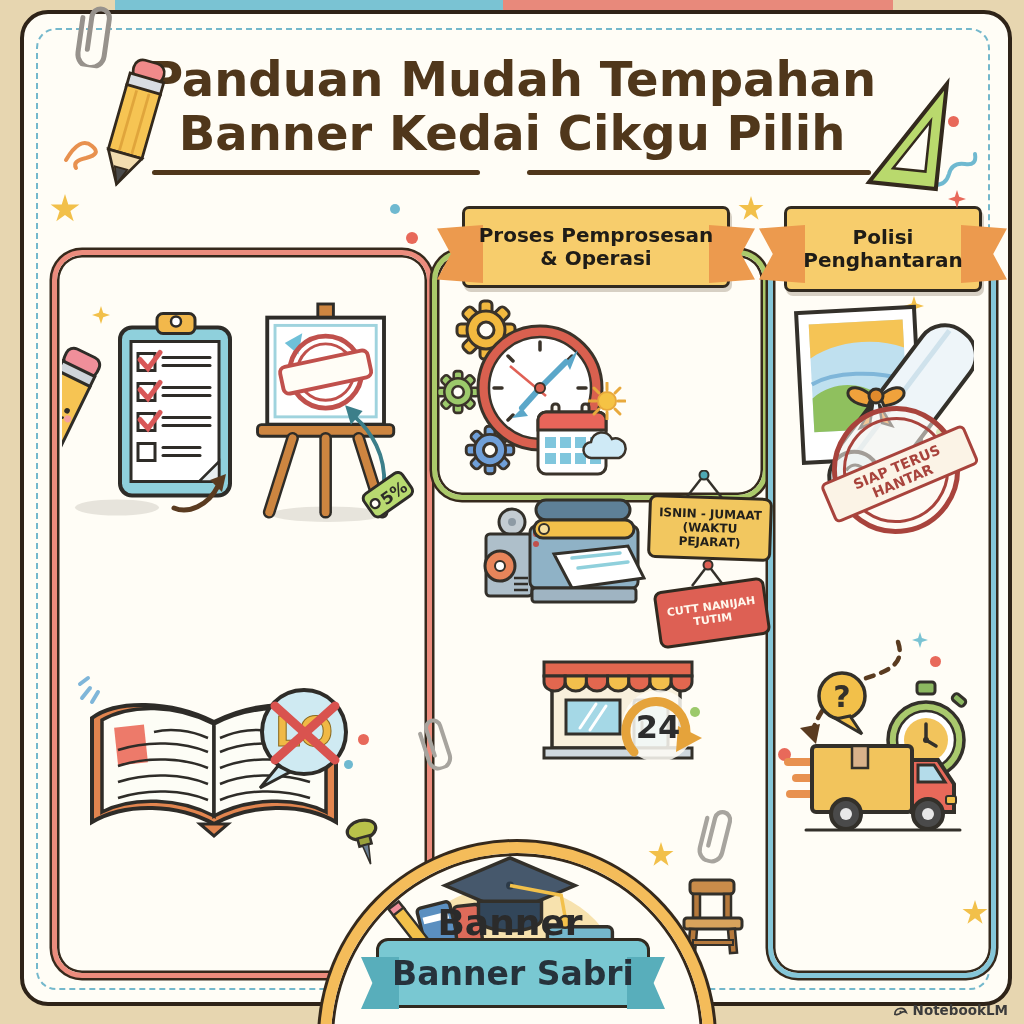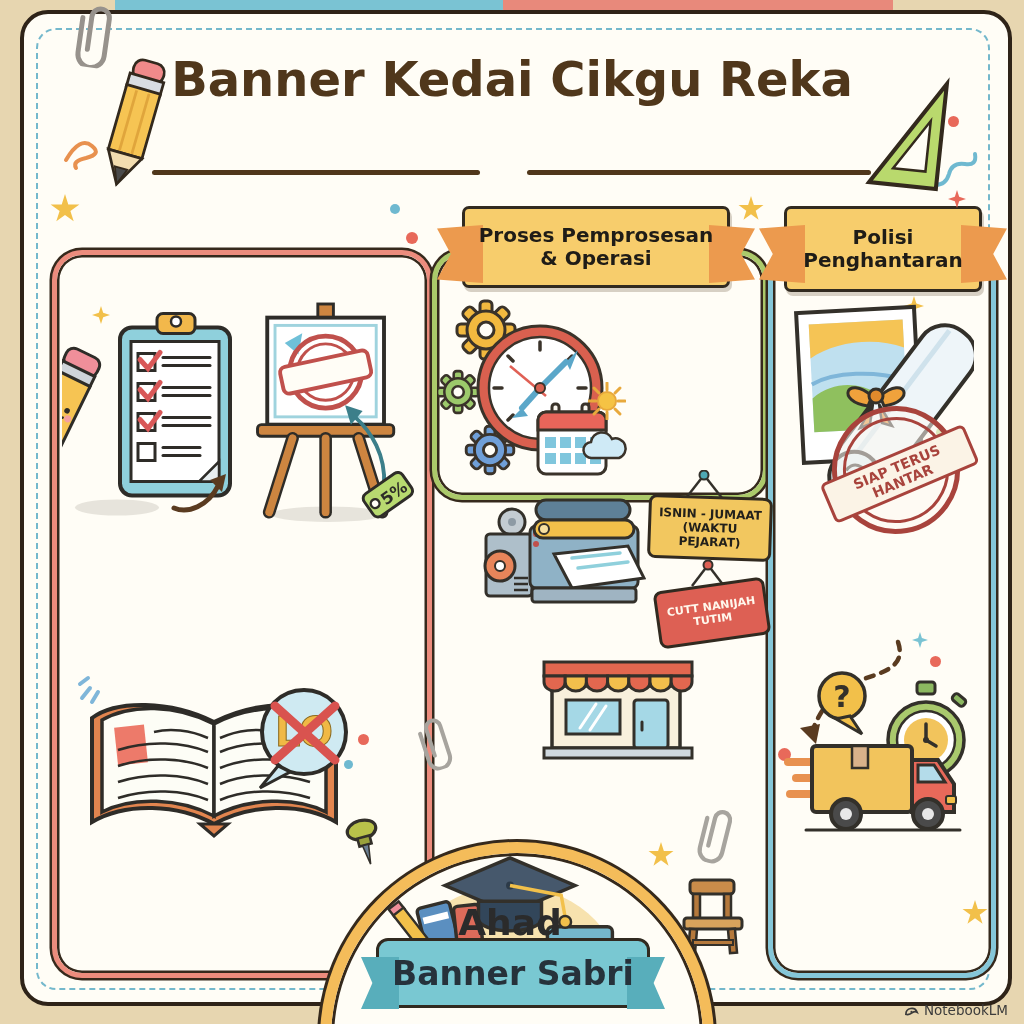--- a/index.html
+++ b/index.html
@@ -50,21 +50,22 @@
   <div class="abs" style="left:20px;top:10px;width:984px;height:988px;background:#fffdf6;border:4px solid #2e2318;border-radius:28px;z-index:1;"></div>
   <div class="abs" style="left:36px;top:28px;width:950px;height:958px;border:2.5px dashed #74b8cc;border-radius:20px;z-index:2;"></div>
 
   <div class="ic" style="left:70px;top:2px;width:52px;height:66px;transform:rotate(8deg);z-index:10;">
     <svg viewBox="0 0 40 60">
         <path fill="none" stroke="#97928c" stroke-width="4.5" stroke-linecap="round" d="M14 44 V14 a8 8 0 0 1 16 0 v34 a12 12 0 0 1 -24 0 V16"></path>
       </svg>
   </div>
 
   <div class="abs" style="left:0;top:52px;width:1024px;text-align:center;font-weight:700;color:#50371b;font-size:48px;line-height:1.13;z-index:5;">
-    <div>Banner Kedai Cikgu Reka</div>
+    <div>Panduan Mudah Tempahan</div>
+    <div>Banner Kedai Cikgu Pilih</div>
   </div>
   <div class="uline" style="left:152px;top:170px;width:328px;"></div>
   <div class="uline" style="left:527px;top:170px;width:344px;"></div>
   <div class="dot" style="left:880px;top:170px;width:6px;height:6px;background:#50371b;"></div>
   <div class="dot" style="left:891px;top:170px;width:6px;height:6px;background:#50371b;"></div>
 
   <div class="ic" style="left:88px;top:54px;width:92px;height:138px;transform:rotate(16deg);z-index:5;">
     <svg viewBox="0 0 90 150">
       <rect x="28" y="6" width="34" height="22" rx="10" fill="#f08a8a" stroke="#33291d" stroke-width="3"></rect>
       <rect x="26" y="24" width="38" height="15" fill="#d9dde2" stroke="#33291d" stroke-width="3"></rect>
@@ -418,20 +419,29 @@
       <rect x="38" y="60" width="54" height="34" fill="#a5d8e6" stroke="#33302a" stroke-width="3"></rect>
       <g stroke="#ffffff" stroke-width="3" stroke-linecap="round">
           <line x1="52" y1="88" x2="68" y2="64"></line>
           <line x1="62" y1="90" x2="78" y2="66"></line>
         </g>
       <rect x="106" y="60" width="34" height="48" rx="3" fill="#a5d8e6" stroke="#33302a" stroke-width="3"></rect>
       <line x1="114" y1="82" x2="114" y2="90" stroke="#33302a" stroke-width="3" stroke-linecap="round"></line>
       <rect x="16" y="108" width="148" height="10" fill="#cfd8de" stroke="#33302a" stroke-width="3"></rect>
     </svg>
   </div>
+  <div class="ic" style="left:612px;top:682px;width:92px;height:86px;z-index:5;">
+    <svg viewBox="0 0 92 86">
+      <circle cx="46" cy="44" r="36" fill="#fffdf6" opacity="0.85"></circle>
+      <path d="M22 70 A30 30 0 1 1 72 60" fill="none" stroke="#e5a33b" stroke-width="9" stroke-linecap="round"></path>
+      <polygon points="66,44 90,56 64,70" fill="#e5a33b"></polygon>
+      <circle cx="83" cy="30" r="5" fill="#9cc96b"></circle>
+      <text x="46" y="56" text-anchor="middle" font-size="32" font-weight="bold" fill="#2d2d2d">24</text>
+    </svg>
+  </div>
 
   <div class="heading" style="left:452px;top:756px;width:320px;font-size:24px;">Pesanan Dibuka 24 Jam</div>
   <div class="body" style="left:458px;top:792px;width:306px;font-size:14px;">Guru boleh melakukan tempahan pada bila-bila masa dari Isnin hingga Ahad (24 jam sehari).</div>
   <div class="dot" style="left:778px;top:748px;width:13px;height:13px;background:#e8695a;z-index:4;"></div>
 
   <div class="ic" style="left:418px;top:714px;width:36px;height:56px;transform:rotate(-18deg);z-index:4;">
     <svg viewBox="0 0 40 60">
         <path fill="none" stroke="#a7a49e" stroke-width="4.5" stroke-linecap="round" d="M14 44 V14 a8 8 0 0 1 16 0 v34 a12 12 0 0 1 -24 0 V16"></path>
       </svg>
   </div>
@@ -570,28 +580,28 @@
       </g>
       <g>
         <polygon points="130,6 196,34 130,62 64,34" fill="#46586c" stroke="#33302a" stroke-width="3.5"></polygon>
         <path d="M98 50 h64 v18 a32 12 0 0 1 -64 0 Z" fill="#32465a" stroke="#33302a" stroke-width="3.5"></path>
         <circle cx="130" cy="34" r="4" fill="#2c3a48"></circle>
         <path d="M130 34 L182 44 L186 66" fill="none" stroke="#f2c04a" stroke-width="3.5"></path>
         <circle cx="186" cy="71" r="6" fill="#f2c04a" stroke="#33302a" stroke-width="2.5"></circle>
       </g>
     </svg>
   </div>
-  <div class="heading" style="left:396px;top:904px;width:228px;font-size:36px;color:#2b2b2b;z-index:8;">Ahad</div>
+  <div class="heading" style="left:396px;top:904px;width:228px;font-size:36px;color:#2b2b2b;z-index:8;">Banner</div>
   <div class="ribbon" style="left:376px;top:938px;width:268px;height:64px;font-size:33px;">
     <span>Banner Sabri</span>
   </div>
 
   <div class="abs" style="right:16px;bottom:6px;display:flex;align-items:center;gap:5px;z-index:10;">
     <span class="ic" style="position:static;width:15px;height:15px;display:inline-block;">
       <svg viewBox="0 0 16 16">
           <path d="M2 12 a6.2 6.2 0 0 1 12 -2.2 q-2.4 -1.6 -5 .4 t-5 2.2 Z" fill="none" stroke="#3b3b3b" stroke-width="1.8"></path>
           <circle cx="8" cy="9.5" r="1.2" fill="#3b3b3b"></circle>
         </svg>
     </span>
-    <span style="font-size:13.5px;color:#3b3b3b;font-weight:400;">NotebookLM</span>
+    <span style="font-size:13.5px;color:#3b3b3b;font-weight:700;">NotebookLM</span>
   </div>
 
 </div>
 
 </body></html>

